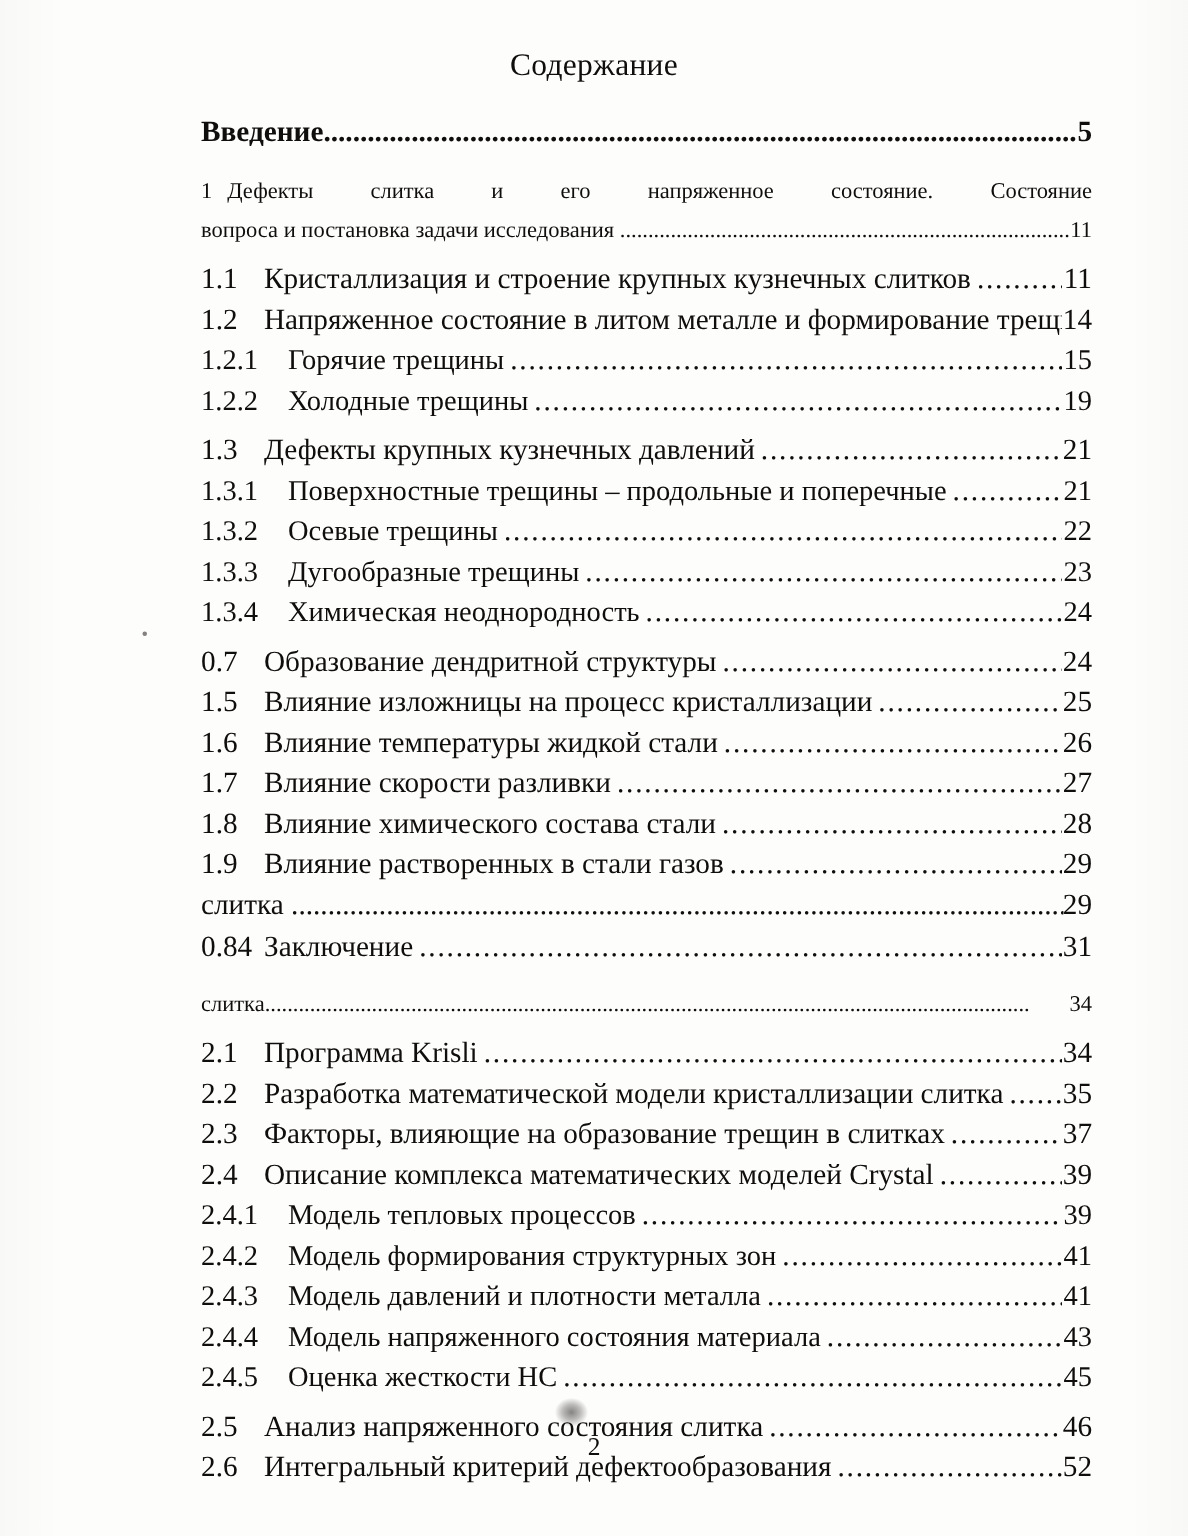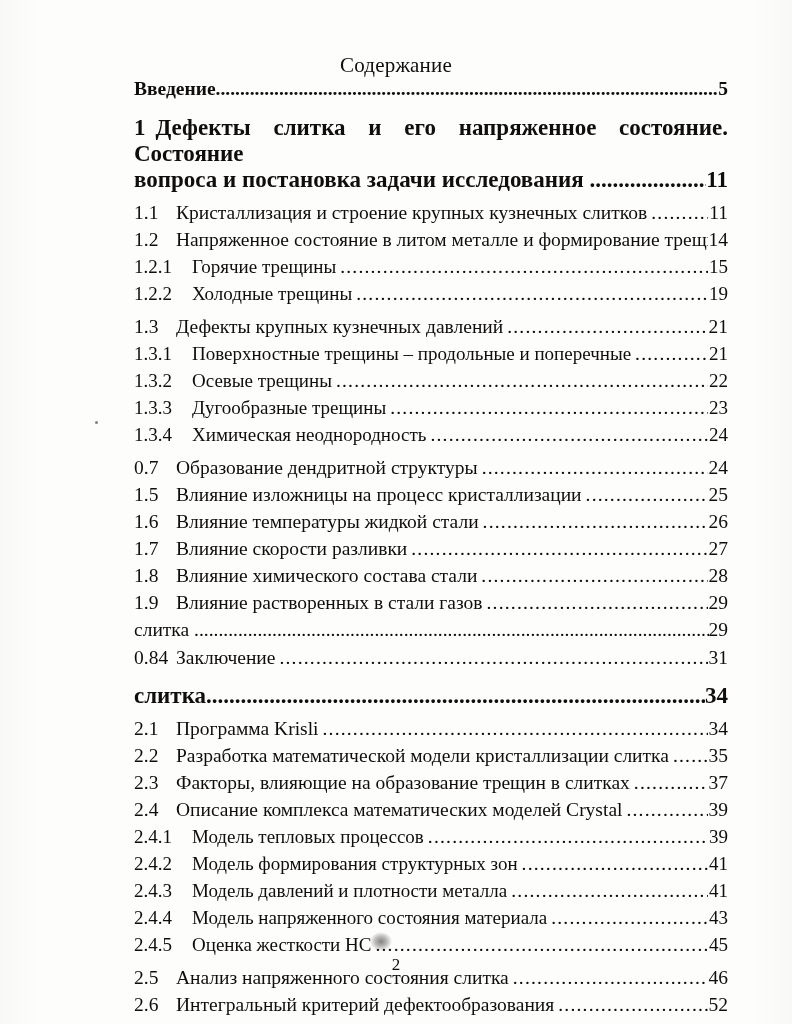--- a/index.html
+++ b/index.html
@@ -48,21 +48,21 @@
   .edge-tint {
     position: absolute;
     left: 0; top: 0; right: 0; bottom: 0;
     background:
       linear-gradient(to right, rgba(0,0,0,.020), rgba(0,0,0,0) 5%, rgba(0,0,0,0) 95%, rgba(0,0,0,.018));
     pointer-events: none;
   }
 
   .doc-title {
     position: absolute;
-    top: 53px;
+    top: 31px;
     left: 0;
     width: 792px;
     text-align: center;
     font-size: 21px;
     letter-spacing: .2px;
   }
 
   .toc {
     position: absolute;
     left: 134px;
@@ -115,22 +115,22 @@
     font-weight: bold;
     font-size: 19.5px;
     line-height: 26px;
     margin-bottom: 13px;
   }
   .intro .ttl { flex: 1 1 auto; min-width: 0; overflow: hidden; white-space: nowrap; }
   .intro .pg  { flex: 0 0 auto; }
 
   
   .chapter {
-    font-weight: bold;
-    font-size: 23px;
+    font-weight: normal;
+    font-size: 15px;
     line-height: 26px;
     margin-top: 12px;
     margin-bottom: 7px;
   }
   .chapter .line-just {
     text-align: justify;
     text-align-last: justify;
     white-space: normal;
   }
   .chapter .line-last {

